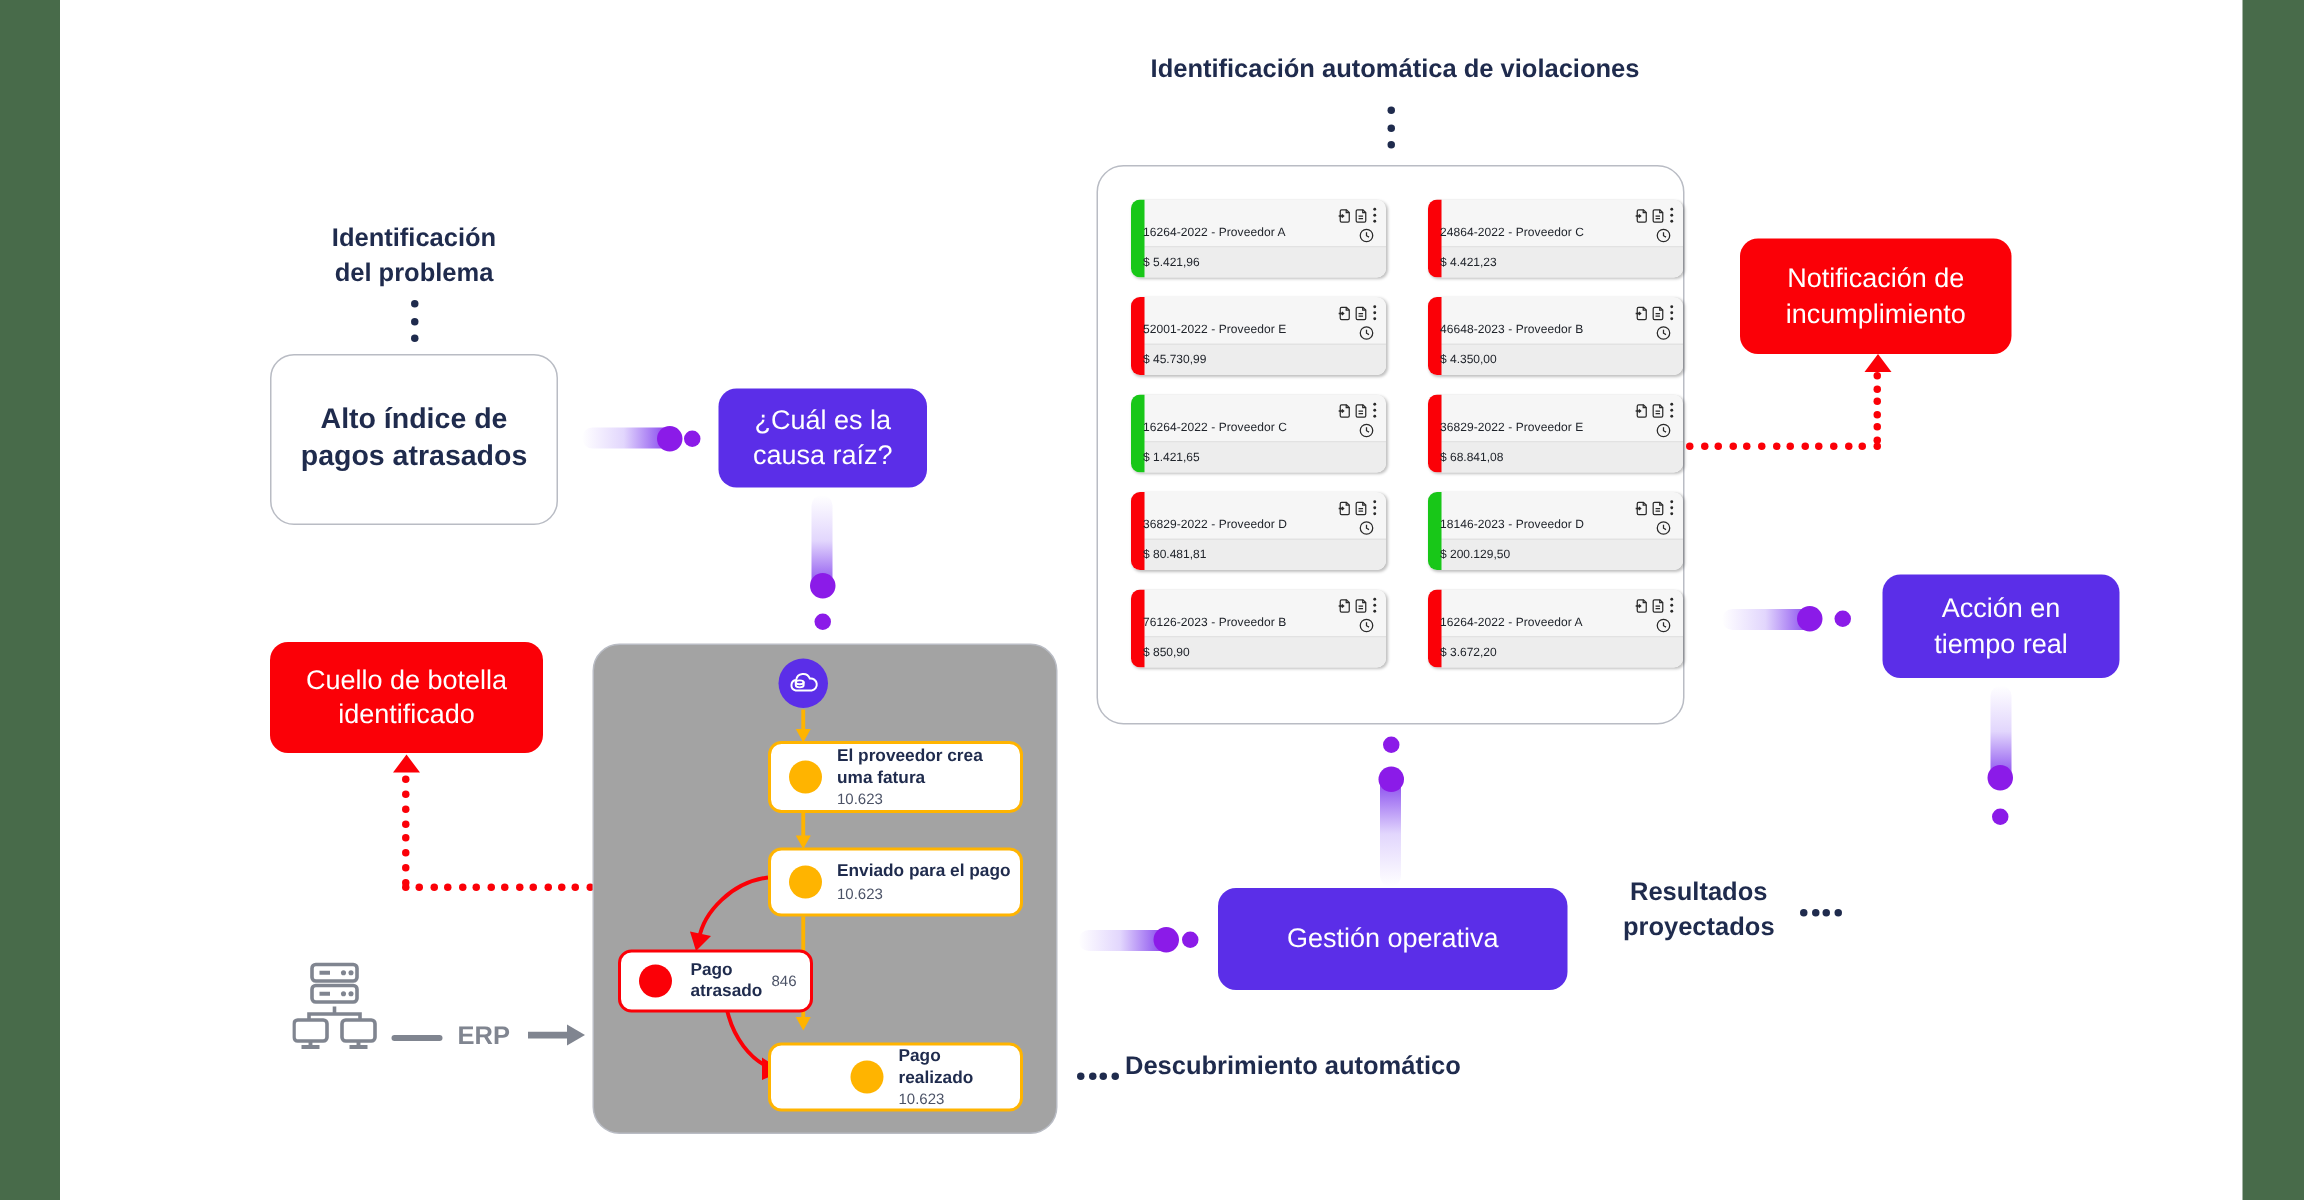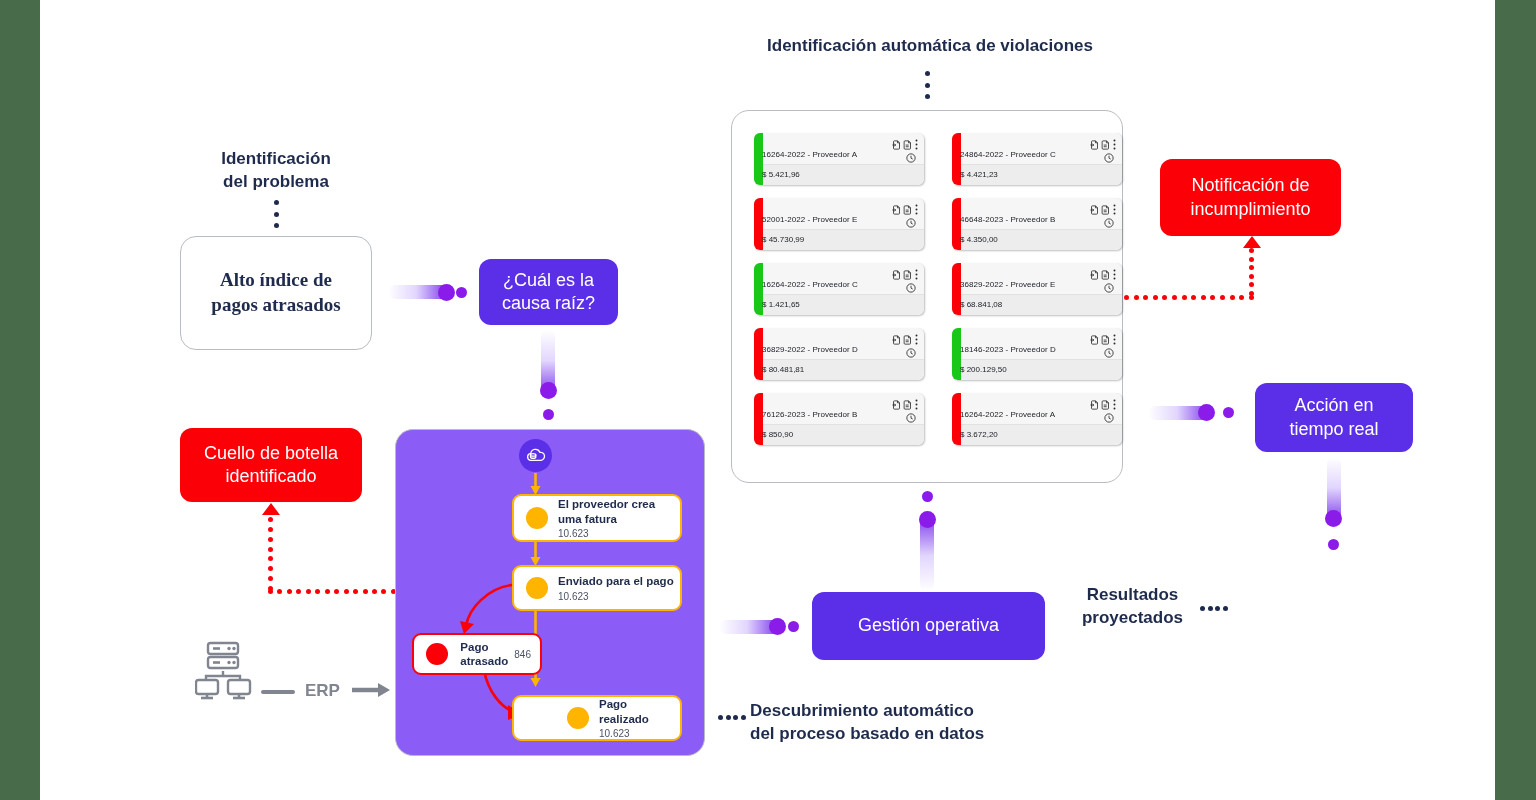--- a/index.html
+++ b/index.html
@@ -29,21 +29,20 @@
   .outline-box {
     border:1.5px solid #b9bcc4;
     border-radius:16px;
     background:#fff;
     display:flex; align-items:center; justify-content:center;
     text-align:center;
     color:#1F2B4D;
     font-size:19px;
     font-weight:700;
     line-height:1.3;
-    font-family:Liberation Serif, serif;
   }
   
   .red-box {
     background:#FB0007;
     border-radius:12px;
     display:flex; align-items:center; justify-content:center;
     text-align:center;
     color:#ffffff;
     font-size:18px;
     font-weight:400;
@@ -123,21 +122,21 @@
   .vcard .amt {
     position:absolute; left:8px; bottom:6px;
     font-size:8px; color:#20242b;
   }
   .vcard .divider { position:absolute; left:0; right:0; top:31px; height:1px; background:#E2E2E2; }
   .vcard .amtstrip { position:absolute; left:0; right:0; top:32px; bottom:0; background:#EDEDED; border-radius:0 0 6px 0;}
   .vcard .icons { position:absolute; right:5px; top:3px; display:flex; align-items:center; gap:2px; }
   .vcard .clock { position:absolute; right:8px; top:16px; }
 
   
-  #procPanel { border:1.5px solid #b9bcc4; border-radius:18px; background:#8b5cf6; }
+  #procPanel { border:1.5px solid #b9bcc4; border-radius:18px; background:#a3a3a3; }
   .pnode {
     position:absolute;
     border:2px solid #FFB400;
     border-radius:9px;
     background:#fff;
     display:flex; align-items:center;
   }
   .pnode .bullet { width:22px; height:22px; border-radius:50%; background:#FFB400; margin-left:12px; flex:0 0 auto; }
   .pnode .txt { margin-left:10px; }
   .pnode .nm { font-size:11.5px; color:#1F2B4D; font-weight:600; line-height:1.25; }
@@ -318,21 +317,20 @@
   </div>
 
   <div class="abs hdots" style="left:678px; top:715px; width:28px;">
     <i></i>
       <i></i>
       <i></i>
       <i></i>
   </div>
   <div class="abs label" style="left:710px; top:700px; width:260px; text-align:left;">
     <div>Descubrimiento automático</div>
-    <div>del proceso basado en datos</div>
   </div>
 
   <div class="abs label" style="left:660px; top:35px; width:460px; font-size:17px;">Identificación automática de violaciones</div>
   <div class="abs vdots" style="left:885px; top:71px; height:28px;">
     <i></i>
       <i></i>
       <i></i>
   </div>
 
   <div class="abs" id="cardPanel" style="left:691px; top:110px; width:392px; height:373px;">

